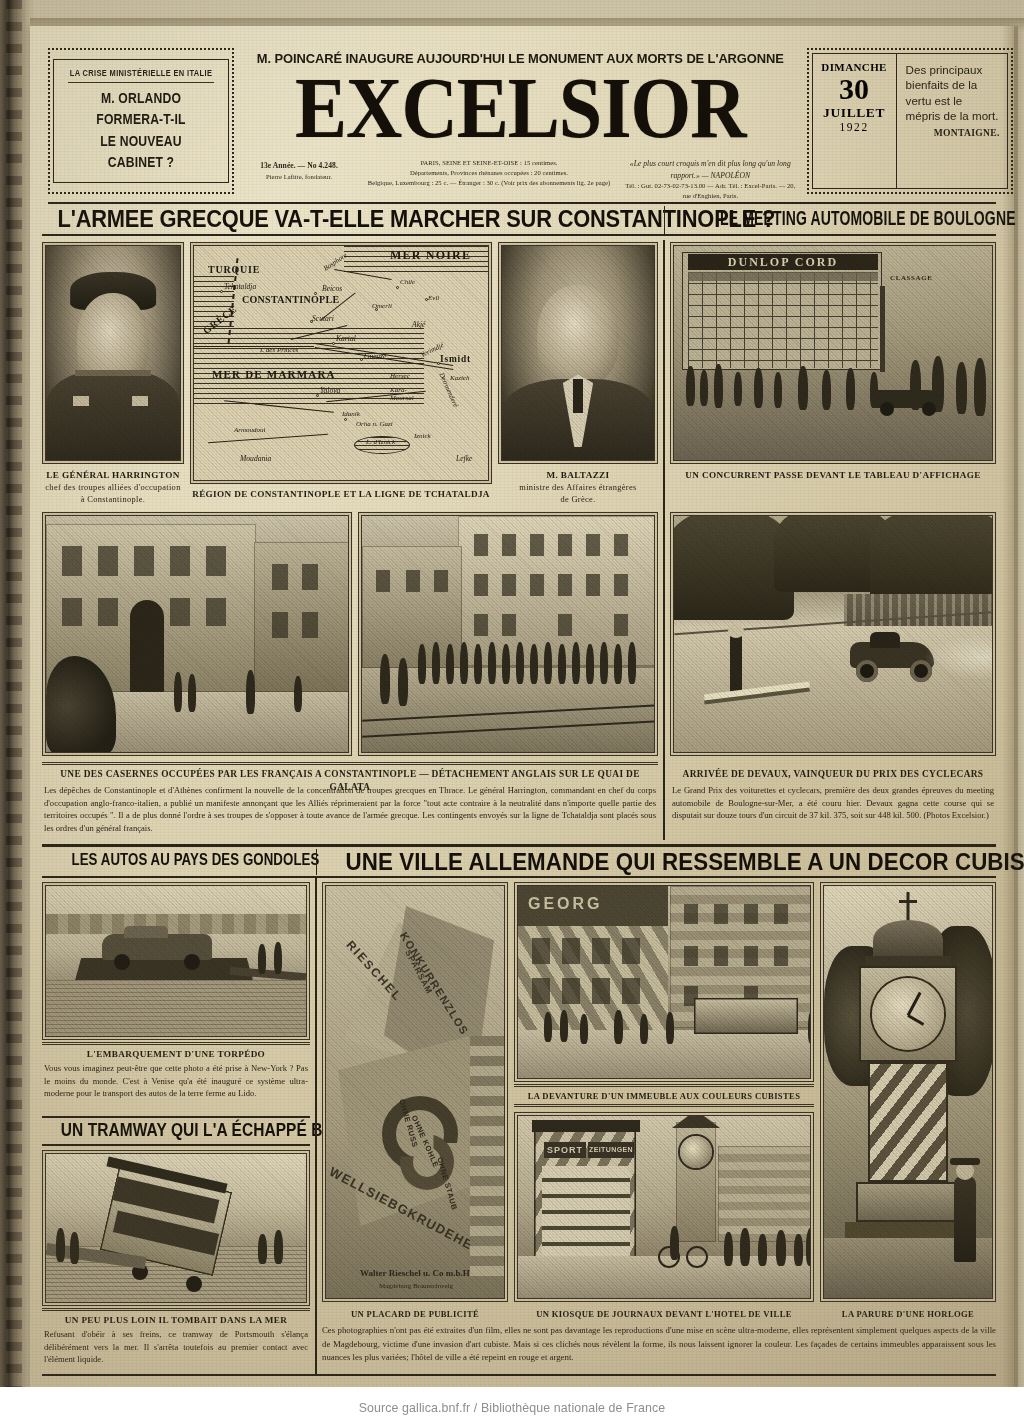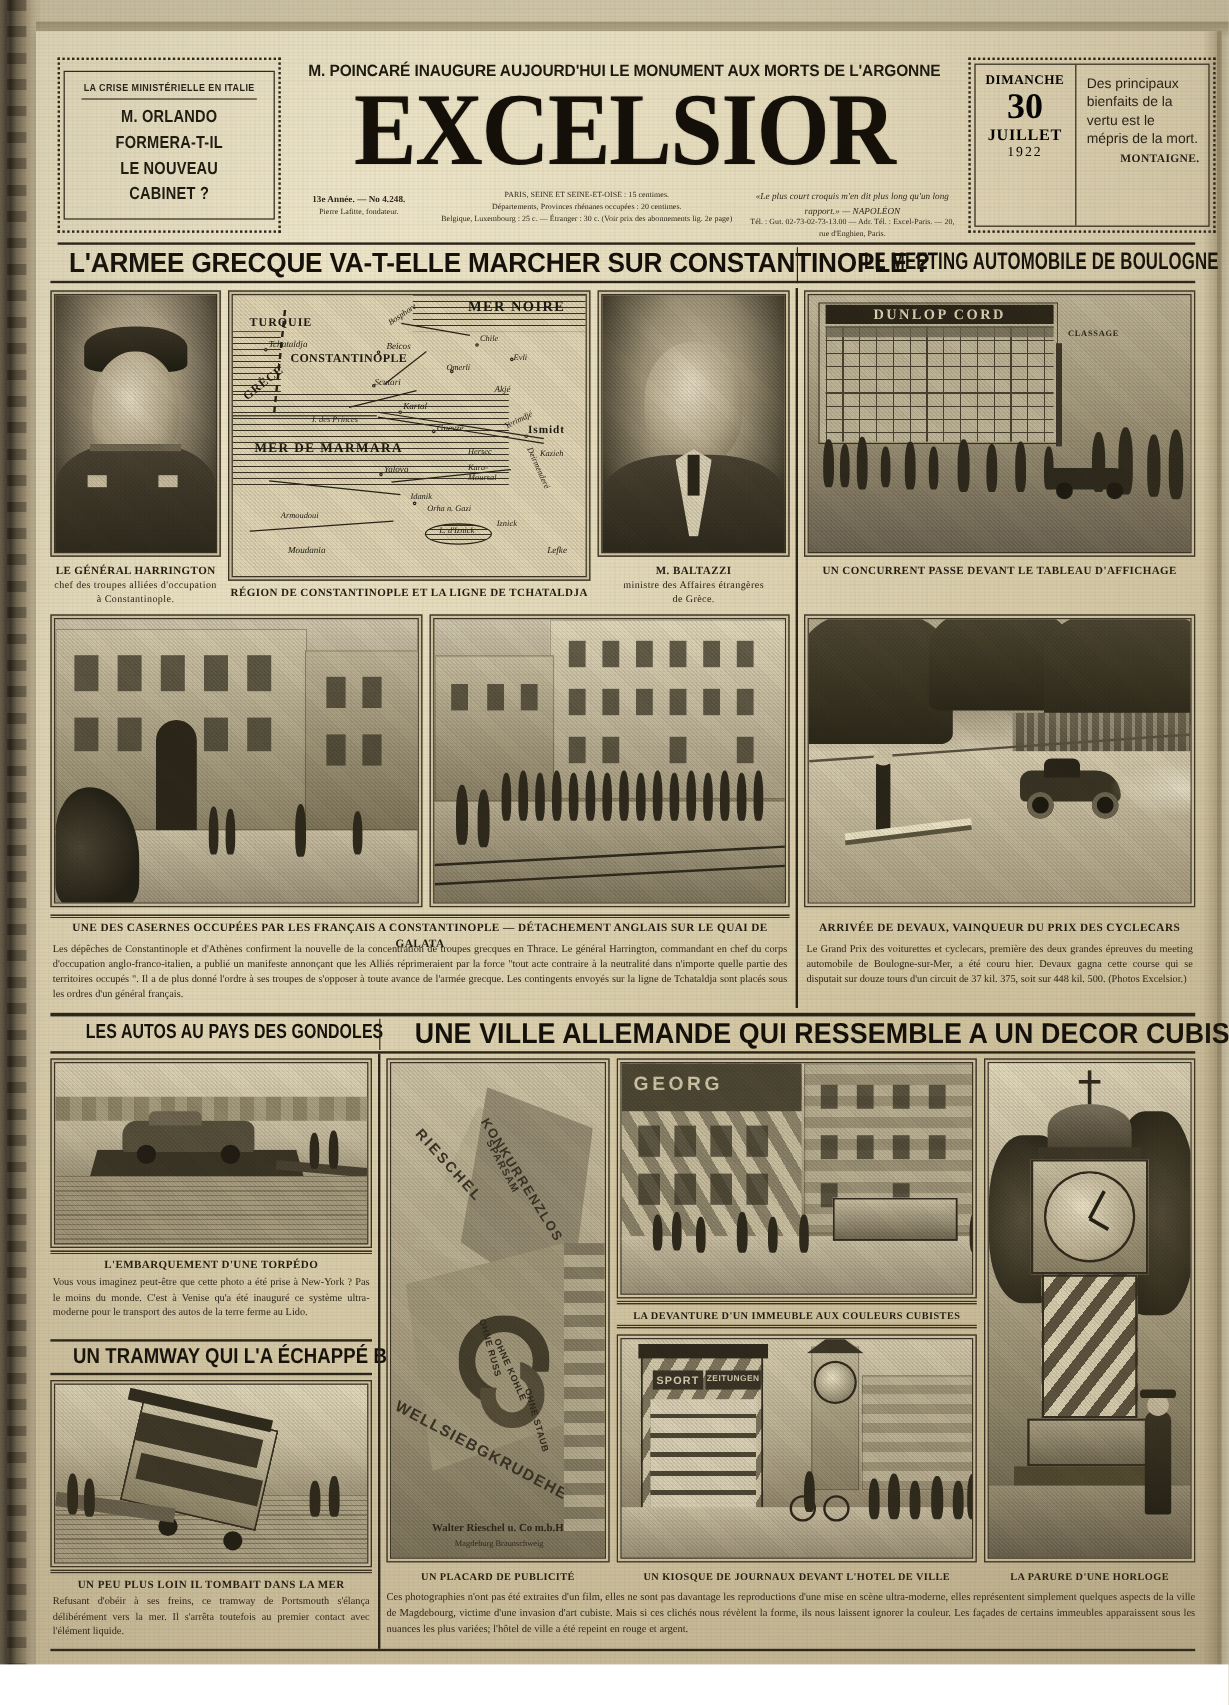--- a/index.html
+++ b/index.html
@@ -975,13 +975,14 @@
 
     <div class="body-txt j" style="left:292px; top:1298px; width:674px; font-size:8.8px; line-height:1.55;">Ces photographies n'ont pas été extraites d'un film, elles ne sont pas davantage les reproductions d'une mise en scène ultra-moderne, elles représentent simplement quelques aspects de la ville de Magdebourg, victime d'une invasion d'art cubiste. Mais si ces clichés nous révèlent la forme, ils nous laissent ignorer la couleur. Les façades de certains immeubles apparaissent sous les nuances les plus variées; l'hôtel de ville a été repeint en rouge et argent.</div>
 
     <div class="hrule" style="left:12px; top:1348px; width:954px; height:2px;"></div>
   </div>
 
   <div class="vignette"></div>
   <div class="grain"></div>
 
   <div class="footer-band"></div>
+  <div class="footer-src">Source gallica.bnf.fr / Bibliothèque nationale de France</div>
 </div>
 
 </body></html>

